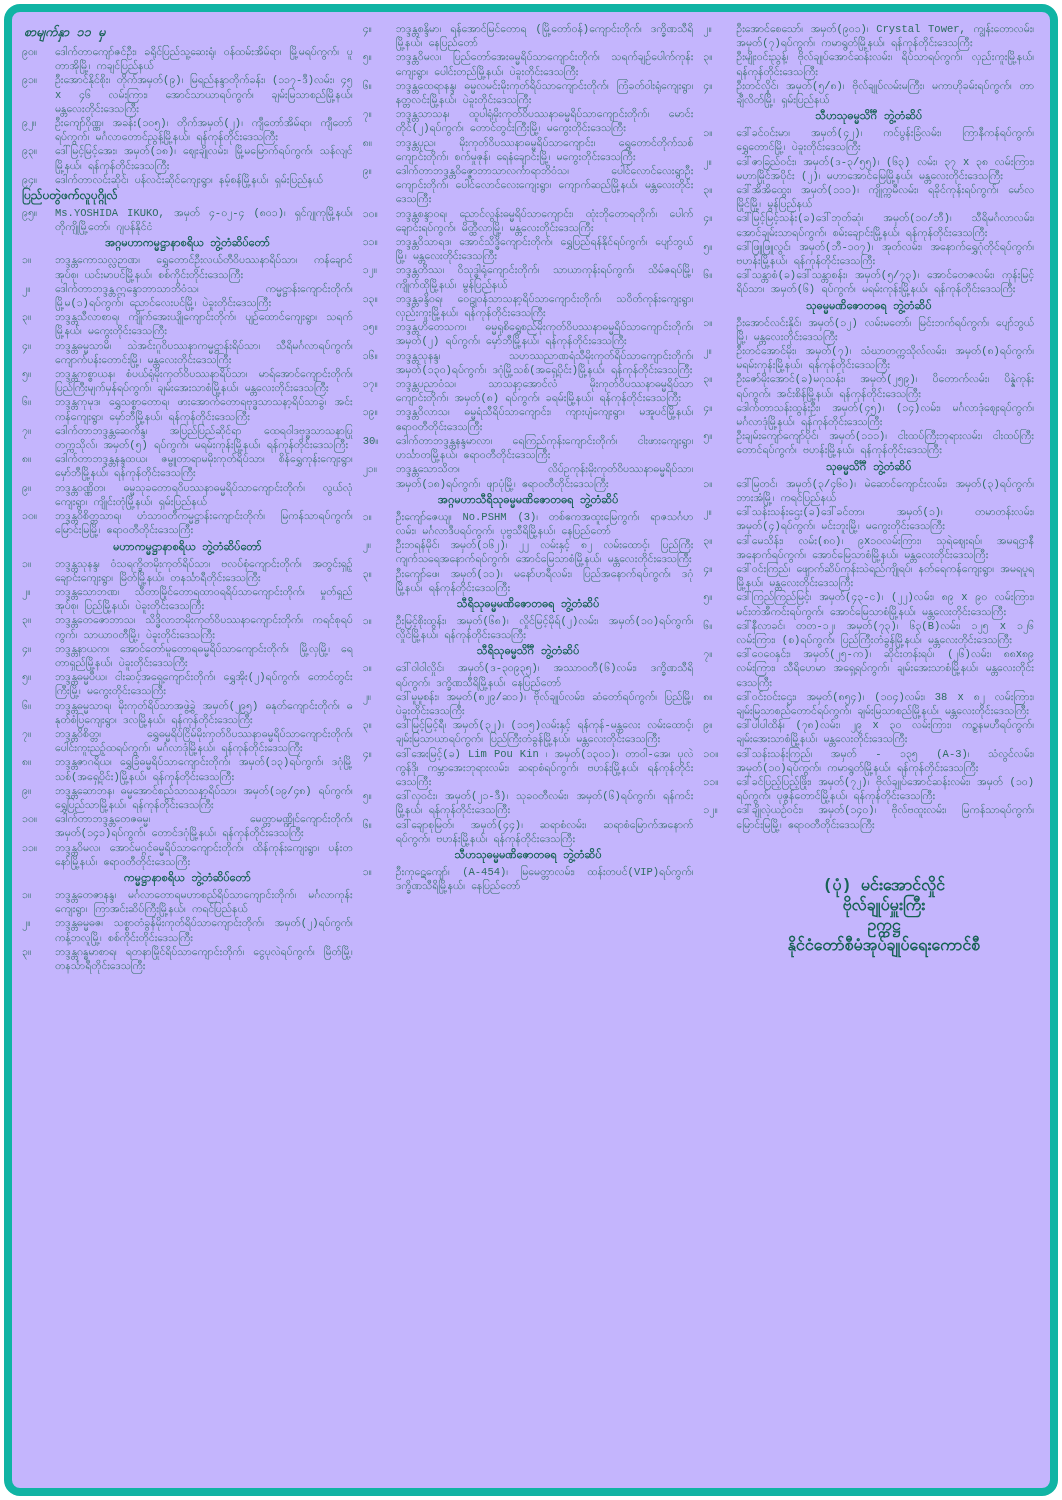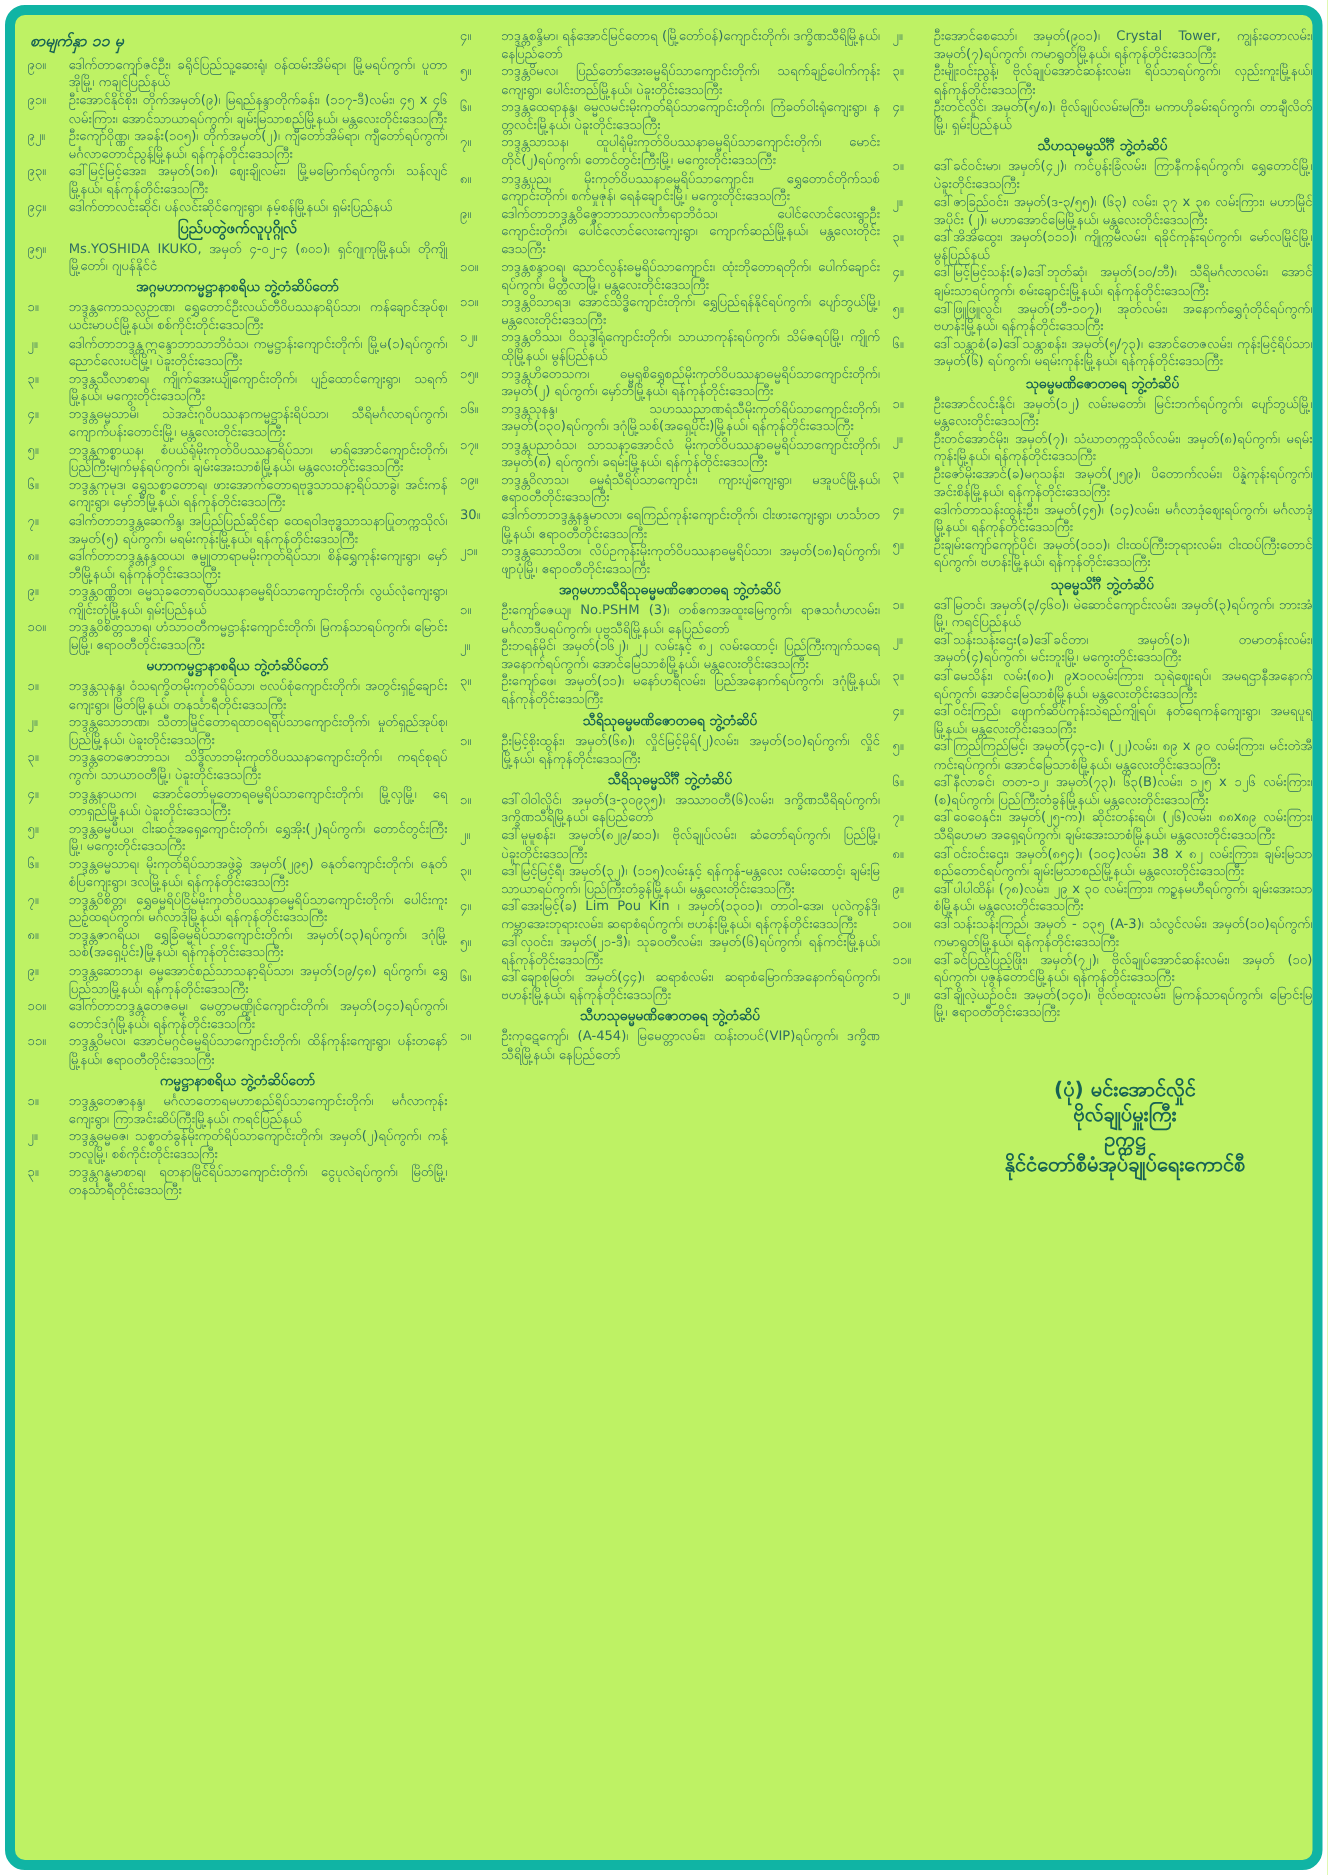--- a/index.html
+++ b/index.html
@@ -6,44 +6,45 @@
   body{
     width:1062px;height:1500px;position:relative;
     background:#ffffff;
     font-family:"DejaVu Sans",sans-serif;
     overflow:hidden;
   }
   .frame{
     position:absolute;left:4px;top:4px;right:4px;bottom:4px;
     border:8px solid var(--c-border,#10b4a4);
     border-radius:16px;
-    background:#bef264;
+    background:#c4b5fd;
     box-sizing:border-box;
-    padding:10px 0 8px 10px;
+    padding:10px 16px 8px 10px;
+    font-family:Liberation Mono, monospace;
   }
   .cols{display:flex;gap:10px;height:100%;}
   .col{
     flex:1 1 0;min-width:0;overflow:hidden;
     color:var(--c-text,#2f6e62);
     font-size:10.5px;line-height:14.2px;
     text-align:justify;
   }
   .page-note{
     font-weight:bold;font-style:italic;
     font-size:12.5px;line-height:18px;
     color:var(--c-heading,#176254);
     margin:2px 0 3px 2px;
   }
   .sect{
     font-weight:bold;text-align:center;
     font-size:11px;line-height:17px;
     color:var(--c-heading,#176254);
     margin:1px 0;
   }
-  .sect.left{text-align:center;font-size:12px;}
+  .sect.left{text-align:left;font-size:12px;}
   .item{display:flex;align-items:flex-start;}
   .num{flex:0 0 33px;white-space:nowrap;}
   .txt{flex:1 1 auto;text-align:justify;}
   .signature{
     margin-top:44px;
     margin-left:auto;
     width:300px;
     text-align:center;
     font-weight:bold;
     color:var(--c-heading,#176254);
@@ -219,20 +220,24 @@
           </div>
           <div class="item">
             <span class="num">၁၁။</span>
             <span class="txt">ဘဒ္ဒန္တဝိသာရဒ၊ အောင်သိဒ္ဓိကျောင်းတိုက်၊ ရွှေပြည်ရန်နိုင်ရပ်ကွက်၊ ပျော်ဘွယ်မြို့၊ မန္တလေးတိုင်းဒေသကြီး</span>
           </div>
           <div class="item">
             <span class="num">၁၂။</span>
             <span class="txt">ဘဒ္ဒန္တတိဿ၊ ဝိသုဒ္ဓါရုံကျောင်းတိုက်၊ သာယာကုန်းရပ်ကွက်၊ သိမ်ဇရပ်မြို့၊ ကျိုက်ထိုမြို့နယ်၊ မွန်ပြည်နယ်</span>
           </div>
           <div class="item">
+            <span class="num">၁၃။</span>
+            <span class="txt">ဘဒ္ဒန္တခန္ဒိဝရ၊ ဝေဠုဝန်သာသနာ့ရိပ်သာကျောင်းတိုက်၊ သဝိတ်ကုန်းကျေးရွာ၊ လှည်းကူးမြို့နယ်၊ ရန်ကုန်တိုင်းဒေသကြီး</span>
+          </div>
+          <div class="item">
             <span class="num">၁၅။</span>
             <span class="txt">ဘဒ္ဒန္တဟိတေသက၊ ဓမ္မရုစိရွှေစည်မိုးကုတ်ဝိပဿနာဓမ္မရိပ်သာကျောင်းတိုက်၊ အမှတ်(၂) ရပ်ကွက်၊ မှော်ဘီမြို့နယ်၊ ရန်ကုန်တိုင်းဒေသကြီး</span>
           </div>
           <div class="item">
             <span class="num">၁၆။</span>
             <span class="txt">ဘဒ္ဒန္တသုနန္ဒ၊ သဟဿညာဏရံသီမိုးကုတ်ရိပ်သာကျောင်းတိုက်၊ အမှတ်(၁၃၀)ရပ်ကွက်၊ ဒဂုံမြို့သစ်(အရှေ့ပိုင်း)မြို့နယ်၊ ရန်ကုန်တိုင်းဒေသကြီး</span>
           </div>
           <div class="item">
             <span class="num">၁၇။</span>
             <span class="txt">ဘဒ္ဒန္တပညာဝံသ၊ သာသနာ့အောင်လံ မိုးကုတ်ဝိပဿနာဓမ္မရိပ်သာကျောင်းတိုက်၊ အမှတ်(၈) ရပ်ကွက်၊ ခရမ်းမြို့နယ်၊ ရန်ကုန်တိုင်းဒေသကြီး</span>

